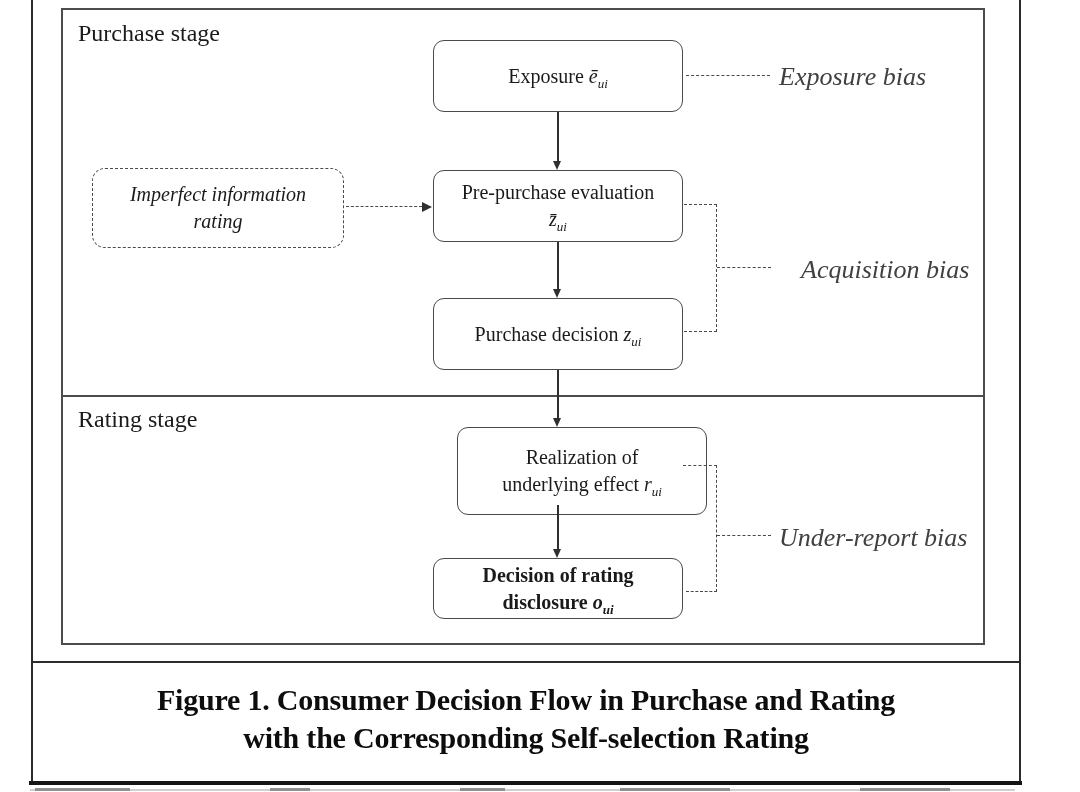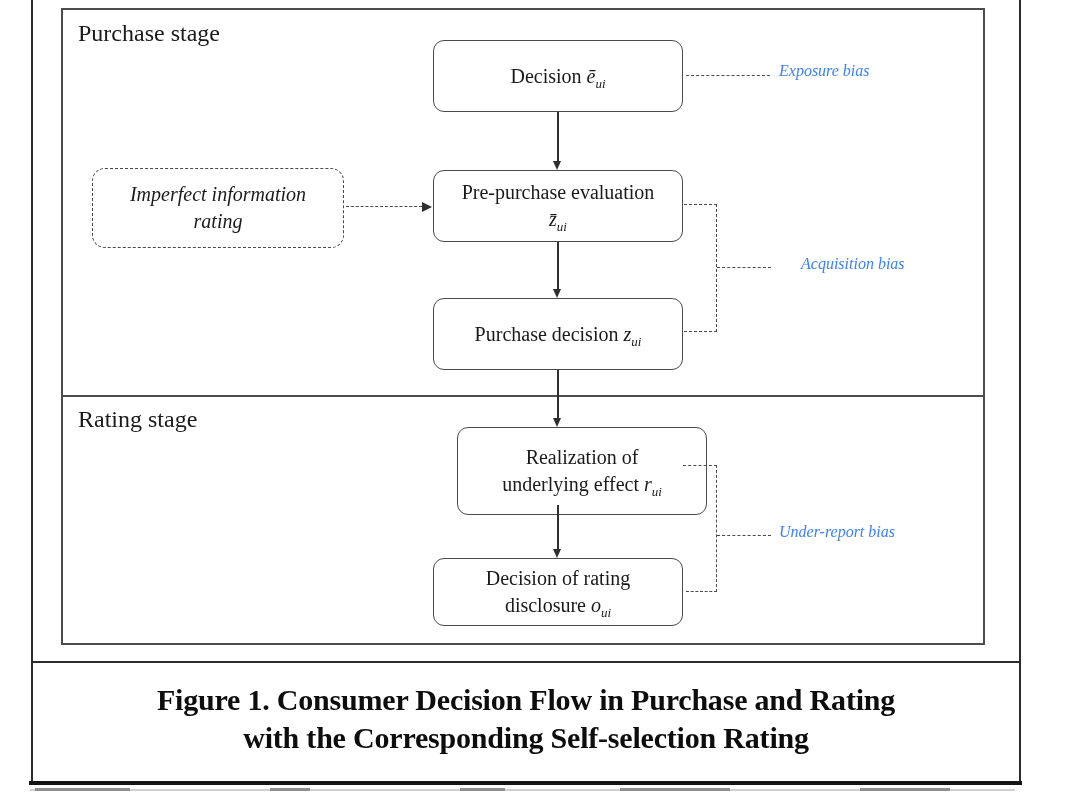--- a/index.html
+++ b/index.html
@@ -65,24 +65,24 @@
     border-top: 5px solid transparent;
     border-bottom: 5px solid transparent;
     border-left: 10px solid #2f2f2f;
   }
 
   
   .dash-h { border-top: 1.6px dashed #4a4a4a; height: 0; }
   .dash-v { border-left: 1.6px dashed #4a4a4a; width: 0; }
 
   .bias-label {
-    font-size: 16px;
+    font-size: 26px;
     font-style: italic;
     white-space: nowrap;
-    color: #3b82f6;
+    color: #404040;
   }
 
   
   .caption {
     text-align: center;
     font-weight: bold;
     font-size: 30px;
     line-height: 38px;
     letter-spacing: -0.2px;
     color: #0d0d0d;
@@ -102,21 +102,21 @@
   <div class="abs hline" style="left:31px; top:661px; width:990px; height:2px;"></div>
   <div class="abs bottom-thick" style="left:29px; top:781px; width:993px; height:4px;"></div>
 
   <div class="abs diagram-box" style="left:61px; top:8px; width:924px; height:637px;"></div>
   <div class="abs stage-divider" style="left:63px; top:395px; width:920px;"></div>
 
   <div class="abs stage-label" style="left:78px; top:21px;">Purchase stage</div>
   <div class="abs stage-label" style="left:78px; top:407px;">Rating stage</div>
 
   <div class="abs node" style="left:433px; top:40px; width:250px; height:72px;">
-    <span><span>Decision </span><i class="math"><span>ē</span><sub>ui</sub></i></span>
+    <span><span>Exposure </span><i class="math"><span>ē</span><sub>ui</sub></i></span>
   </div>
 
   <div class="abs dash-h" style="left:686px; top:75px; width:84px;"></div>
   <div class="abs bias-label" style="left:779px; top:62px;">Exposure bias</div>
 
   <div class="abs arrow-line" style="left:557px; top:112px; height:50px;"></div>
   <div class="abs arrow-head-down" style="left:553px; top:161px;"></div>
 
   <div class="abs node dashed" style="left:92px; top:168px; width:252px; height:80px;font-style:italic;">
     <span>Imperfect information</span>
@@ -148,21 +148,21 @@
   <div class="abs arrow-head-down" style="left:553px; top:418px;"></div>
 
   <div class="abs node" style="left:457px; top:427px; width:250px; height:88px;">
     <span>Realization of</span>
     <span><span>underlying effect </span><i class="math"><span>r</span><sub>ui</sub></i></span>
   </div>
 
   <div class="abs arrow-line" style="left:557px; top:505px; height:45px;"></div>
   <div class="abs arrow-head-down" style="left:553px; top:549px;"></div>
 
-  <div class="abs node" style="left:433px; top:558px; width:250px; height:68px;">
+  <div class="abs node" style="left:433px; top:558px; width:250px; height:61px;font-weight:bold;">
     <span>Decision of rating</span>
     <span><span>disclosure </span><i class="math"><span>o</span><sub>ui</sub></i></span>
   </div>
 
   <div class="abs dash-h" style="left:683px; top:465px; width:34px;"></div>
   <div class="abs dash-v" style="left:716px; top:465px; height:127px;"></div>
   <div class="abs dash-h" style="left:686px; top:591px; width:31px;"></div>
   <div class="abs dash-h" style="left:717px; top:535px; width:54px;"></div>
   <div class="abs bias-label" style="left:779px; top:523px;">Under-report bias</div>
 

